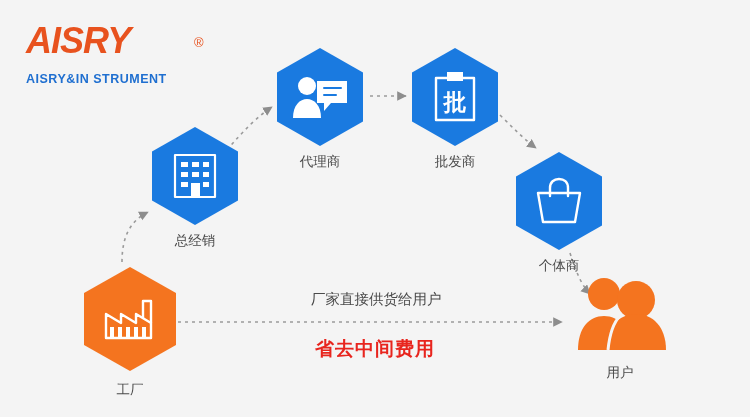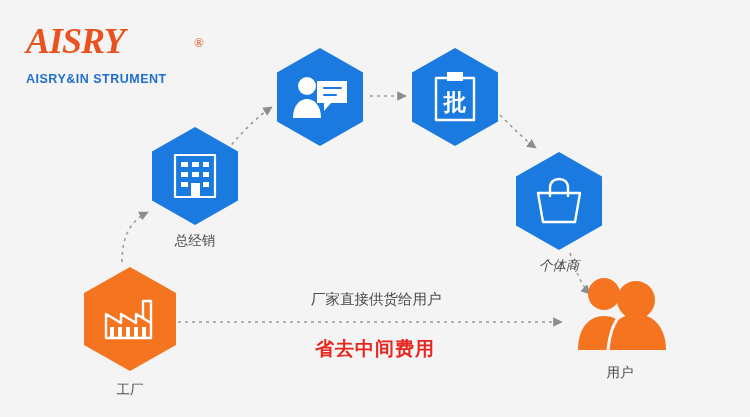--- a/index.html
+++ b/index.html
@@ -22,21 +22,21 @@
 
   
   #logo {
     position: absolute;
     left: 26px;
     top: 22px;
     width: 200px;
     height: 62px;
   }
   #logo .logo-main {
-    font-family: Liberation Serif, serif;
+    font-family: Liberation Sans, sans-serif;
     font-weight: bold;
     font-style: italic;
     font-size: 36px;
     letter-spacing: -1px;
     color: #e8521e;
     line-height: 38px;
     position: relative;
     display: inline-block;
   }
   #logo .logo-reg {
@@ -87,21 +87,21 @@
     white-space: nowrap;
     font-family: "DejaVu Sans", "Liberation Sans", sans-serif;
   }
 
   
   #node-factory   { left: 84px;  top: 267px; }
   #node-factory .hex { width: 92px; height: 104px; }
   #node-distrib   { left: 152px; top: 127px; }
   #node-agent     { left: 277px; top: 48px;  }
   #node-wholesale { left: 412px; top: 48px;  }
-  #node-retail    { left: 516px; top: 152px; font-style: italic; }
+  #node-retail    { left: 516px; top: 152px; }
 
   #node-factory .node-label { margin-top: 10px; }
 
   
   #node-user {
     position: absolute;
     left: 560px;
     top: 272px;
     width: 120px;
   }
@@ -227,32 +227,34 @@
           <circle cx="16" cy="13" r="9"></circle>
           <path d="M2,45 C2,32 9,26 16,26 C23,26 30,32 30,45 Z"></path>
           <path d="M26,8 L56,8 L56,30 L40,30 L33,38 L33,30 L26,30 Z"></path>
         </g>
         <g stroke="#1a7ae0" stroke-width="2" stroke-linecap="round">
           <line x1="33" y1="15" x2="50" y2="15"></line>
           <line x1="33" y1="22" x2="45" y2="22"></line>
         </g>
       </svg>
     </div>
+    <div class="node-label">代理商</div>
   </div>
 
   <div class="node" id="node-wholesale">
     <div class="hex">
       <svg width="44" height="52" viewBox="0 0 44 52">
         <g fill="none" stroke="#ffffff" stroke-width="2.4" stroke-linejoin="round">
           <rect x="3" y="7" width="38" height="42"></rect>
         </g>
         <rect x="14" y="1" width="16" height="9" fill="#ffffff"></rect>
         <text x="22" y="39" text-anchor="middle" font-family="DejaVu Sans, Liberation Sans, sans-serif" font-size="23" font-weight="bold" fill="#ffffff">批</text>
       </svg>
     </div>
+    <div class="node-label">批发商</div>
   </div>
 
   <div class="node" id="node-retail">
     <div class="hex">
       <svg width="50" height="48" viewBox="0 0 50 48">
         <g fill="none" stroke="#ffffff" stroke-width="2.4" stroke-linejoin="round" stroke-linecap="round">
           <path d="M4,16 L46,16 L41,45 L9,45 Z"></path>
           <path d="M16,19 L16,11 C16,5 20,2 25,2 C30,2 34,5 34,11 L34,19"></path>
         </g>
       </svg>

